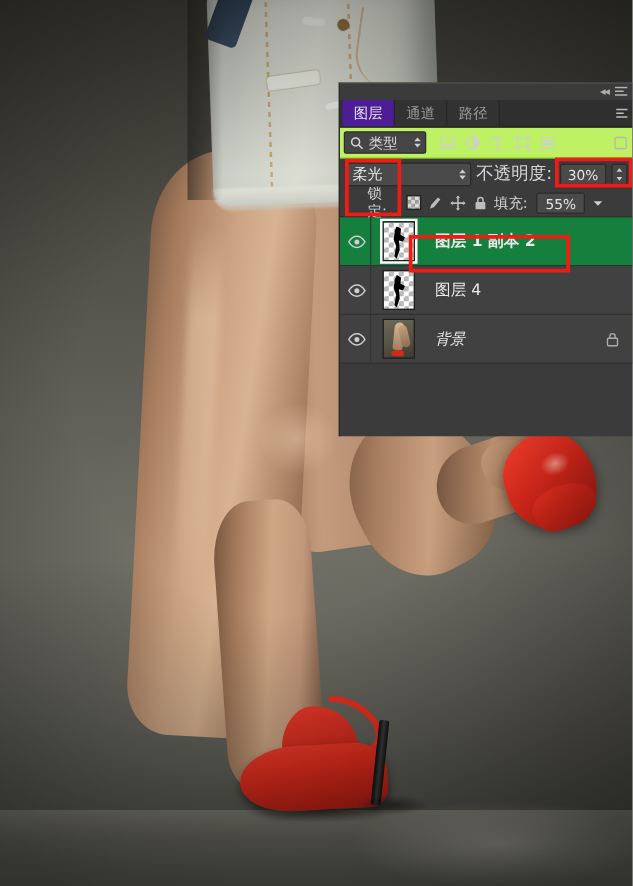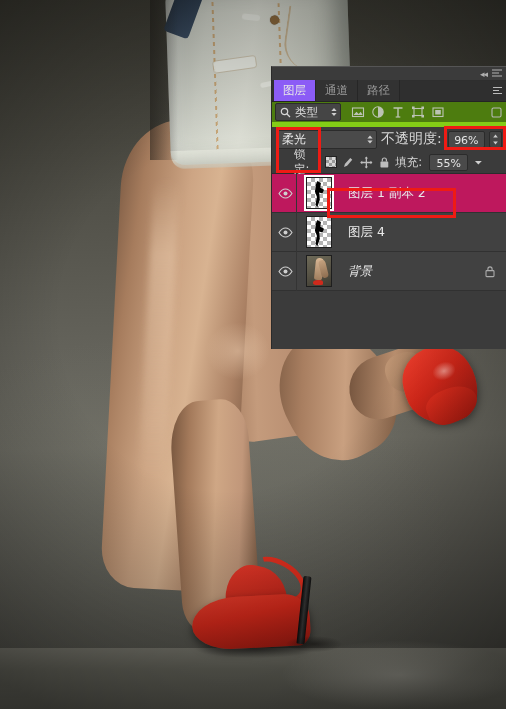--- a/index.html
+++ b/index.html
@@ -212,29 +212,29 @@
   .tab-bar {
     display: flex; align-items: flex-end; height: 21px;
     background: #2f2f2f; border-bottom: 1px solid #242424;
     padding-left: 2px; position: relative;
   }
   .tab {
     height: 21px; line-height: 21px; padding: 0 9px;
     font-size: 11.5px; color: #9c9c9c; background: #323232;
     border-right: 1px solid #262626;
   }
-  .tab.active { background: #8b5cf6; color: #e6e6e6; }
+  .tab.active { background: #4c1d95; color: #e6e6e6; }
   .tab-menu {
     position: absolute; right: 3px; top: 5px; width: 11px; height: 10px;
   }
 
   
   .filter-row {
     display: flex; align-items: center; height: 25px;
-    background: #4d7c0f; border-bottom: 5px solid #84cc16;
+    background: #bef264; border-bottom: 1px solid #84cc16;
     padding: 0 3px; gap: 3px;
   }
   .filter-select {
     display: flex; align-items: center; gap: 4px;
     height: 18px; padding: 0 2px 0 4px;
     background: #454545; border: 1px solid #2b2b2b; border-radius: 2px;
     min-width: 66px;
   }
   .filter-select .lbl { font-size: 11.5px; color: #ddd; flex: 1; }
   .f-icons { display: flex; align-items: center; gap: 6px; margin-left: 7px; }
@@ -278,21 +278,21 @@
   }
   .fill-label { font-size: 11.5px; color: #d6d6d6; margin-left: auto; white-space: nowrap; }
 
   
   .layer-list { background: #414141; }
   .layer-row {
     display: flex; align-items: center; height: 39px;
     border-bottom: 1px solid #313131;
     padding-left: 2px; position: relative;
   }
-  .layer-row.selected { background: #be185d; }
+  .layer-row.selected { background: #15803d; font-weight: bold; }
   .eye-cell {
     width: 22px; display: flex; align-items: center; justify-content: center;
   }
   .divider-v { width: 1px; height: 39px; background: #343434; }
   .thumb-cell {
     width: 44px; display: flex; align-items: center; justify-content: center;
   }
   .thumb {
     width: 26px; height: 32px;
     background-image:
@@ -448,21 +448,21 @@
 
     <div class="blend-row">
       <div class="blend-select">
         <span class="lbl">柔光</span>
         <svg width="8" height="13" viewBox="0 0 8 13">
           <path d="M4 2.5L6.6 5.6H1.4z" fill="#cfcfcf"></path>
             <path d="M4 10.5L1.4 7.4h5.2z" fill="#cfcfcf"></path>
         </svg>
       </div>
       <span class="op-label">不透明度:</span>
-      <div class="op-field">96%</div>
+      <div class="op-field">30%</div>
       <div class="stepper">
         <svg width="11" height="15" viewBox="0 0 11 15" style="display:block">
           <path d="M5.5 2.5L7.8 5.4H3.2z" fill="#cfcfcf"></path>
             <path d="M5.5 12.5L3.2 9.6h4.6z" fill="#cfcfcf"></path>
         </svg>
       </div>
     </div>
 
     <div class="lock-row">
       <span class="lock-label">锁定:</span>

